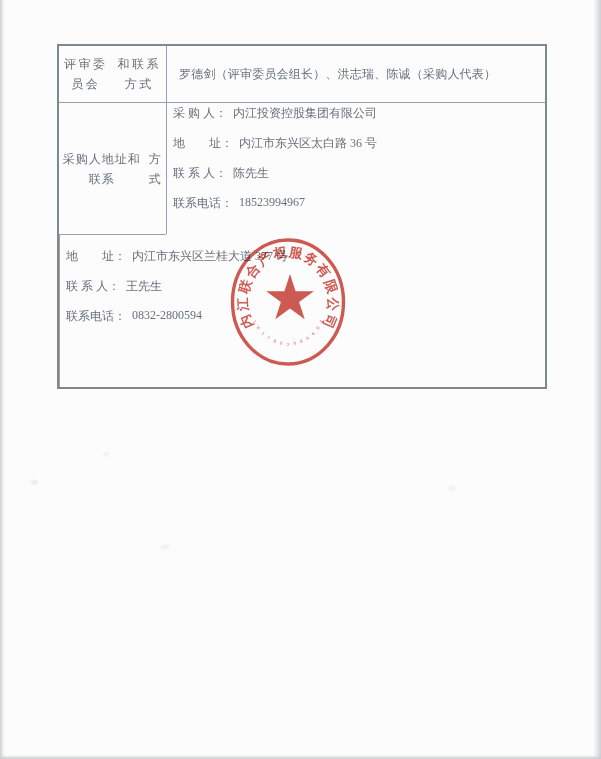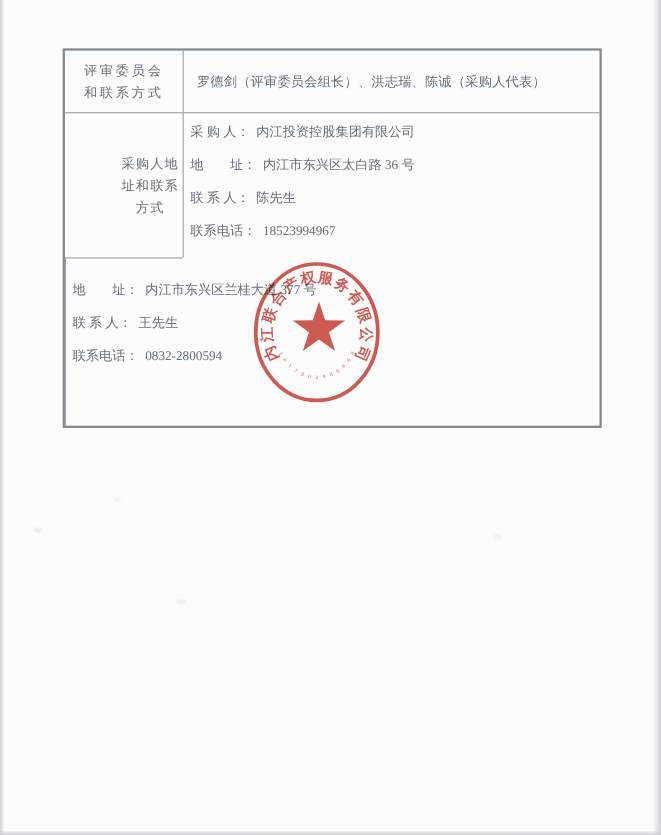--- a/index.html
+++ b/index.html
@@ -24,31 +24,31 @@
 
   
   .tbl{
     position:absolute;left:57px;top:44px;width:490px;height:345px;
     box-sizing:border-box;border:2px solid #7f878f;background:transparent;
     display:grid;grid-template-columns:107px 1fr;grid-template-rows:56px 132px auto;
     color:#666f7a;font-size:12px;
   }
   .cell{box-sizing:border-box;}
   .c-right{border-left:1px solid #99a0a8;}
-  .r2,.r3{border-top:1px solid #99a0a8;padding-left:48px;}
+  .r2,.r3{border-top:1px solid #99a0a8;}
   .lbl-cell{
-    display:flex;flex-direction:column;align-items:center;justify-content:center;
+    display:flex;align-items:center;justify-content:center;
     text-align:center;line-height:20px;letter-spacing:1px;
   }
   .lbl-wide{letter-spacing:2.5px;}
   .single-line{display:flex;align-items:center;padding-left:12px;letter-spacing:0.2px;}
   .fields{padding-left:6px;}
   .fields-r2{padding-top:2px;}
   .fields-r3{padding-top:13px;}
-  .field{height:30px;display:flex;align-items:center;}
+  .field{height:30px;display:flex;align-items:flex-start;}
   .flabel{white-space:pre;margin-right:6px;}
   .fvalue{white-space:pre;}
 
   
   .seal{
     position:absolute;left:228px;top:236px;width:120px;height:132px;
     mix-blend-mode:multiply;opacity:0.82;pointer-events:none;
   }
 </style>
 </head>

